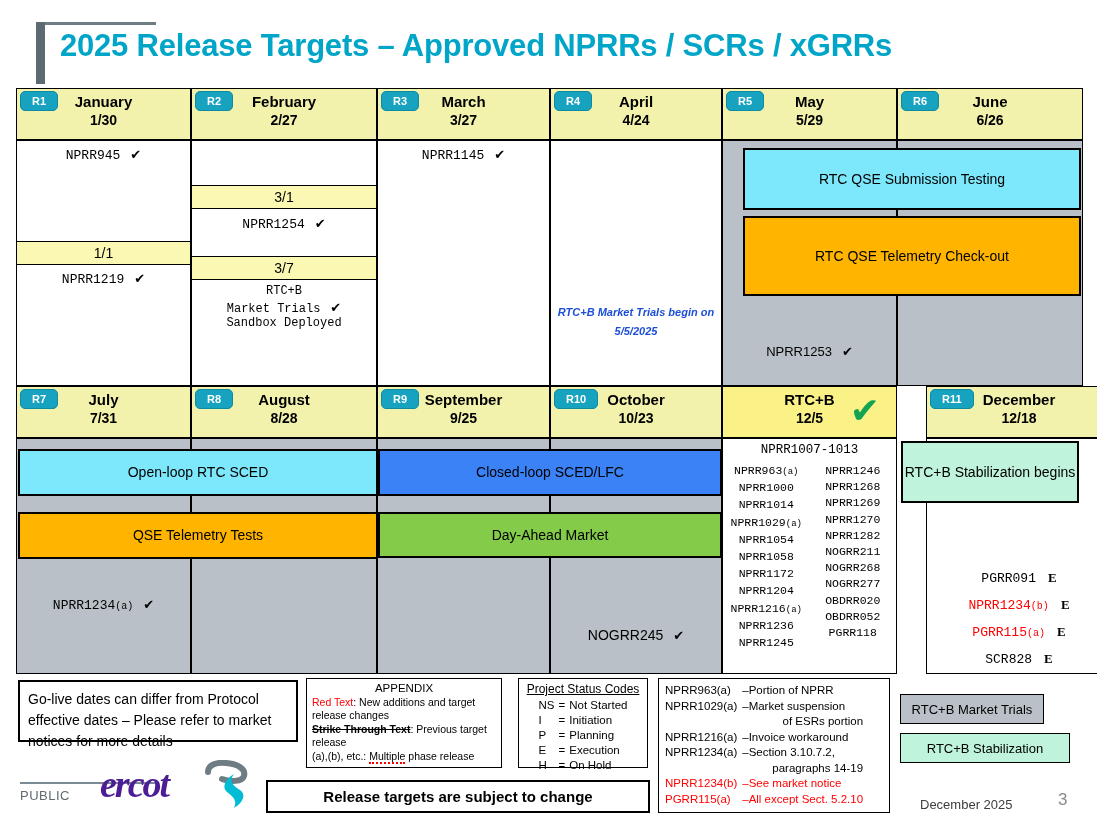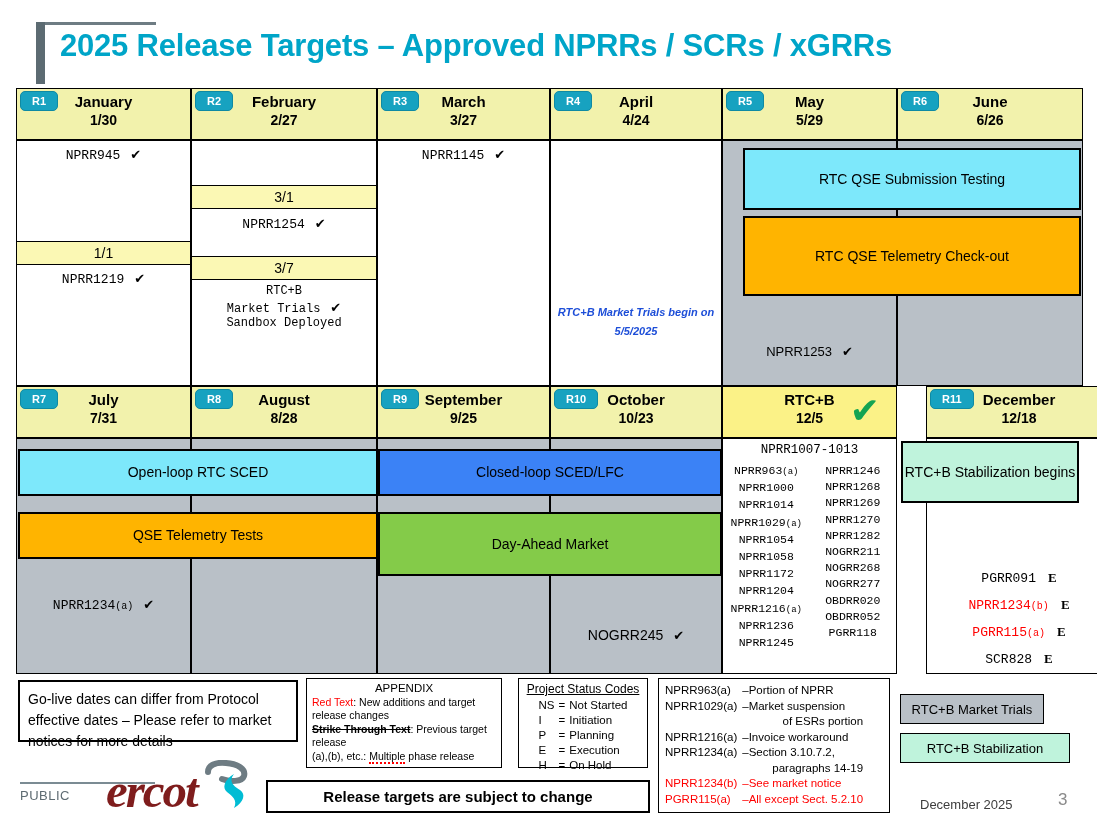--- a/index.html
+++ b/index.html
@@ -185,21 +185,21 @@
     position:absolute;
     border:2px solid #000; background:#fff;
     display:flex; align-items:center; justify-content:center;
     font-size:15px; font-weight:bold; color:#000;
   }
 
   
   #public-rule { position:absolute; left:20px; top:782px; width:135px; height:2px; background:#7b8b93; }
   #public-label { position:absolute; left:20px; top:788px; font-size:13px; color:#5e6b72; letter-spacing:0.5px; }
   #ercot-logo { position:absolute; left:100px; top:758px; width:145px; height:55px; }
-  #ercot-word { position:absolute; left:6px; top:4px; font-size:49px; font-style:italic; font-weight:bold; color:#7f1d1d; letter-spacing:-2px; font-family:"Liberation Serif", serif; }
+  #ercot-word { position:absolute; left:0; top:4px; font-size:38px; font-style:italic; font-weight:bold; color:#4c1d95; letter-spacing:-2px; font-family:"Liberation Serif", serif; }
   #footer-date { position:absolute; left:920px; top:797px; font-size:13px; color:#3d3d3d; }
   #footer-page { position:absolute; left:1058px; top:790px; font-size:17px; color:#8a8a8a; }
 </style>
 </head>
 <body>
 
 <div id="title-bar">
   <div id="title-rule"></div>
   <div id="title-bar-left"></div>
   <div id="page-title">2025 Release Targets – Approved NPRRs / SCRs / xGRRs</div>
@@ -377,21 +377,21 @@
       <div class="item-line" style="top:131px;"><span>PGRR091</span><span class="suffix"></span><span class="ecode">E</span></div>
       <div class="item-line red" style="top:158px;"><span>NPRR1234</span><span class="suffix">(b)</span><span class="ecode" style="color:#000">E</span></div>
       <div class="item-line red" style="top:185px;"><span>PGRR115</span><span class="suffix">(a)</span><span class="ecode" style="color:#000">E</span></div>
       <div class="item-line" style="top:212px;"><span>SCR828</span><span class="suffix"></span><span class="ecode">E</span></div>
     </div>
   </div>
 
   <div class="bar cyan" style="left:2px; top:63px; width:360px; height:47px;">Open-loop RTC SCED</div>
   <div class="bar salmon" style="left:362px; width:344px; top:63px; height:47px;">Closed-loop SCED/LFC</div>
   <div class="bar orange" style="left:2px; top:126px; width:360px; height:47px;">QSE Telemetry Tests</div>
-  <div class="bar green" style="left:362px; top:126px; width:344px; height:64px;">Day-Ahead Market</div>
+  <div class="bar green" style="left:362px; top:126px; width:344px; height:46px;">Day-Ahead Market</div>
   <div class="bar mint" style="left:885px; top:55px; width:178px; height:62px;">RTC+B Stabilization begins</div>
 </div>
 
 <div class="fbox" id="golive-note" style="left:18px; top:680px; width:280px; height:62px;">Go-live dates can differ from Protocol effective dates – Please refer to market notices for more details</div>
 
 <div class="fbox thin" id="appendix-box" style="left:306px; top:678px; width:196px; height:90px;">
   <div id="appendix-title">APPENDIX</div>
   <div><span class="red">Red Text</span><span>: New additions and target release changes</span></div>
   <div><span class="strike">Strike Through Text</span><span>: Previous target release</span></div>
   <div><span>(a),(b), etc.: </span><span class="squiggle">Multiple</span><span> phase release</span></div>

